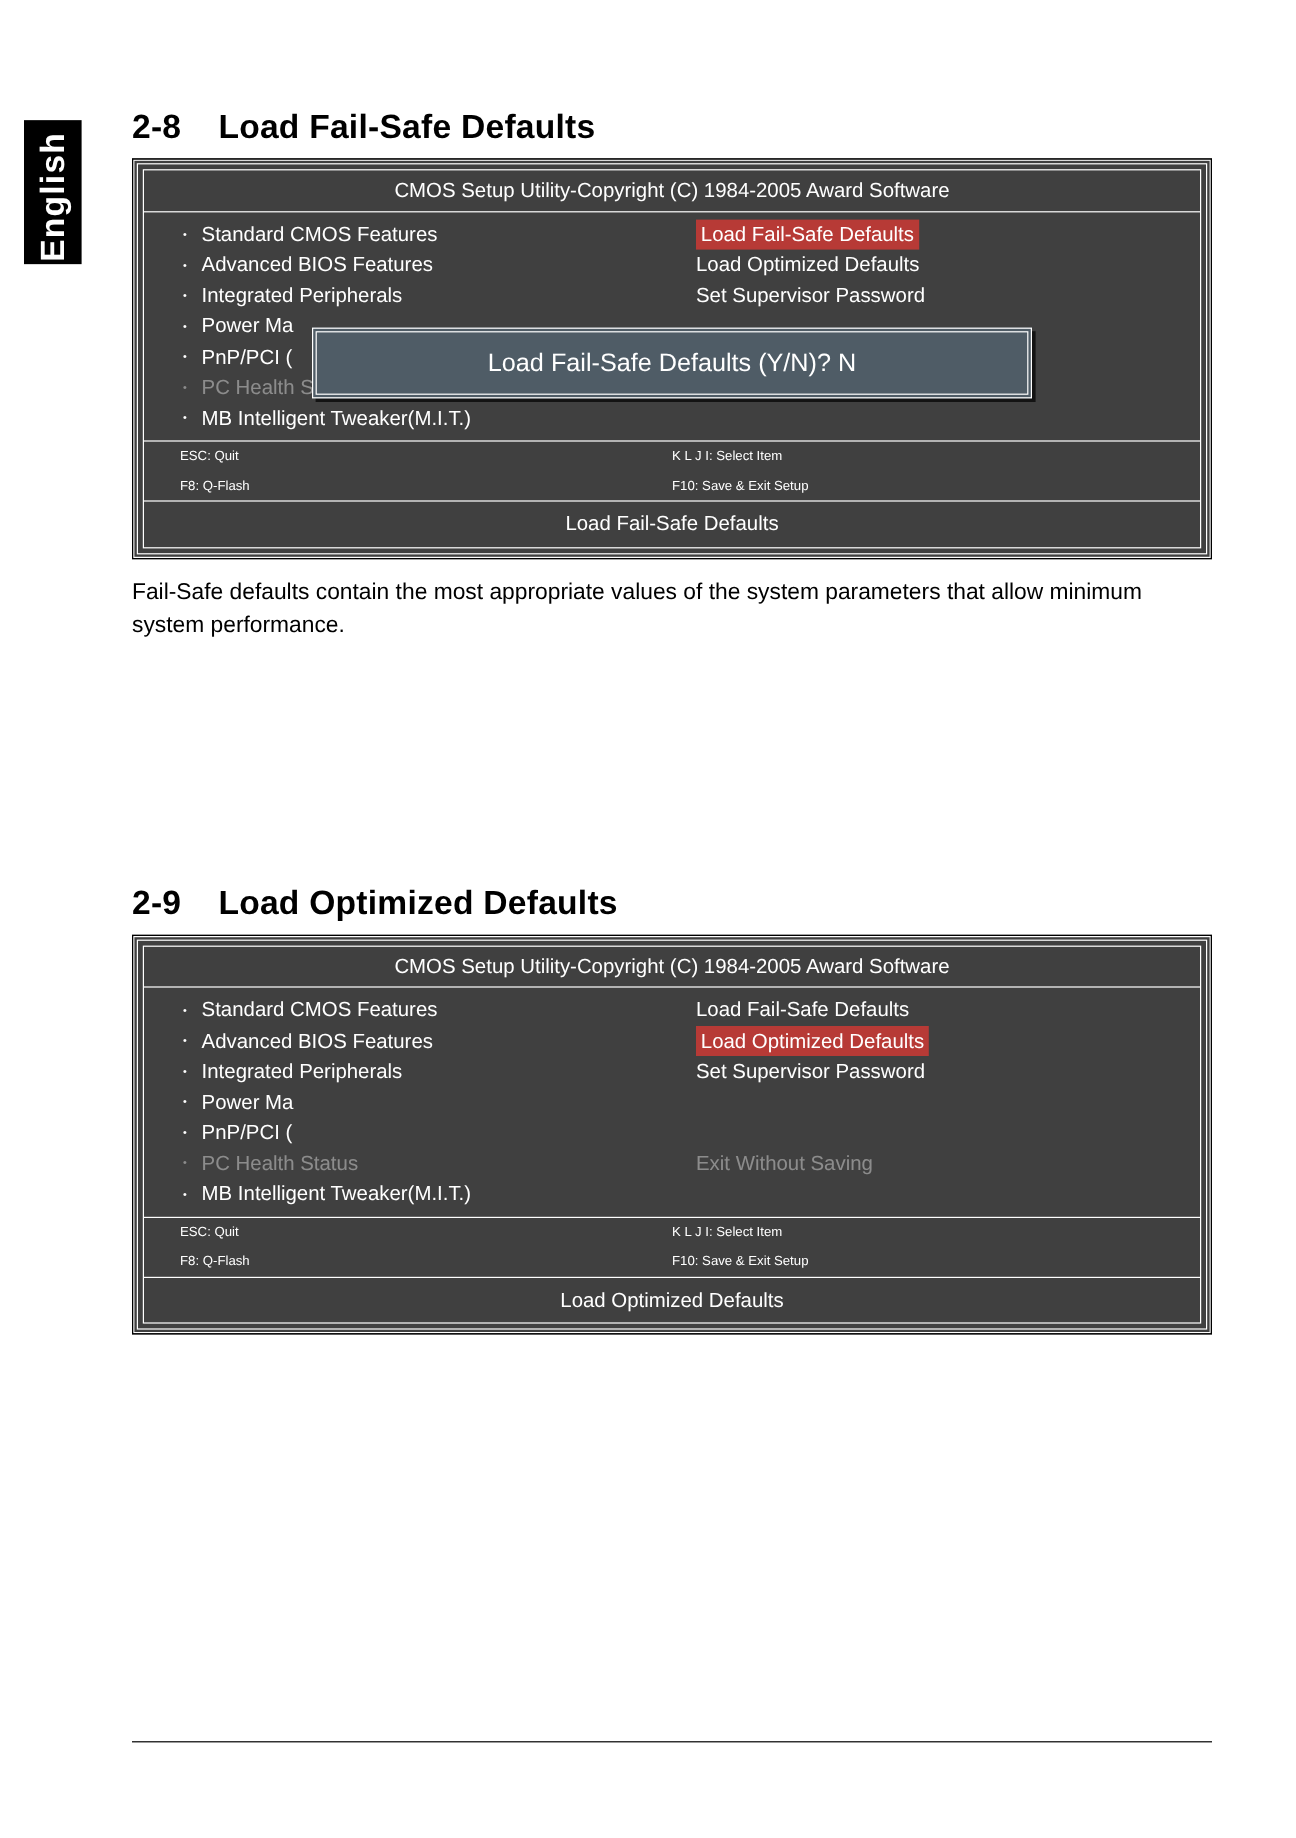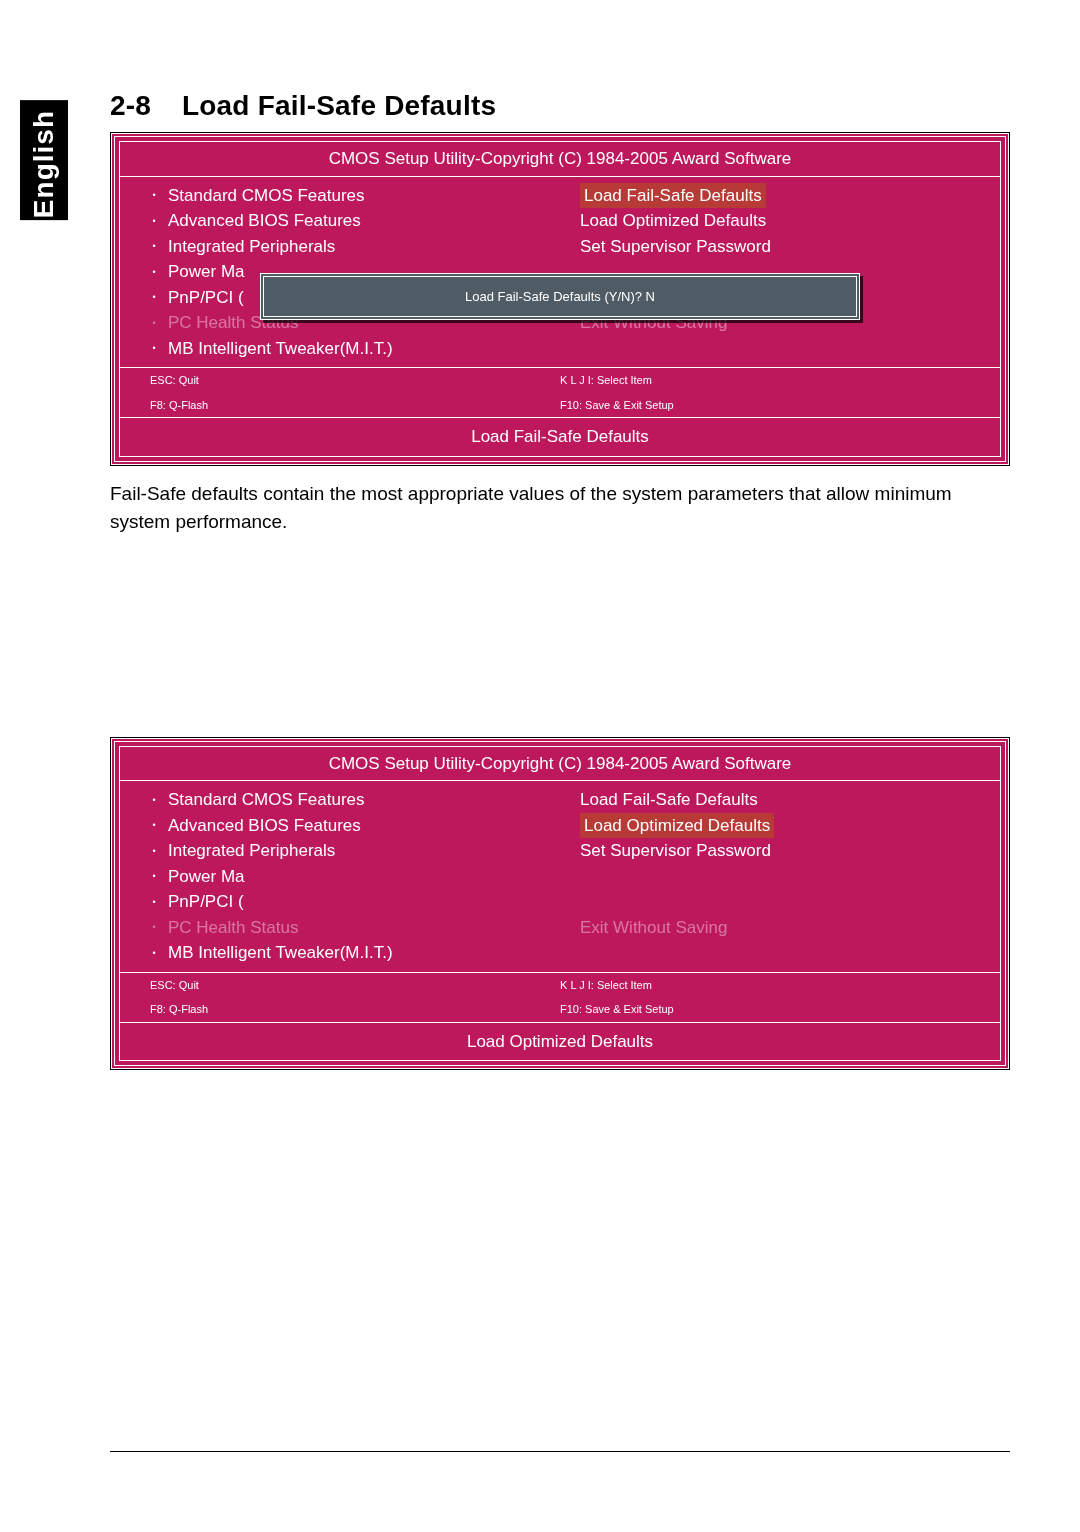--- a/index.html
+++ b/index.html
@@ -36,21 +36,21 @@
   .section-heading {
     font-size: 28px;
     font-weight: bold;
     margin: 0 0 10px 0;
     letter-spacing: 0.2px;
   }
   .sec-num { display: inline-block; width: 64px; }
   .bios-box {
     border: 4px double #fff;
     outline: 1px solid #000;
-    background: #be185d;
+    background: #404040;
     color: #fff;
     font-family: Arial, Helvetica, sans-serif;
     font-size: 17px;
     line-height: 1.5;
     position: relative;
   }
   .bios-inner {
     border: 1px solid #fff;
     margin: 4px;
   }
@@ -82,21 +82,21 @@
   .dimmed { color: rgba(255,255,255,0.4); }
   .dialog-box {
     position: absolute;
     left: 140px;
     right: 140px;
     top: 96px;
     border: 4px double #fff;
     background: #4f5c66;
     padding: 10px 8px;
     text-align: center;
-    font-size: 13px;
+    font-size: 21px;
     box-shadow: 3px 3px 0 rgba(0,0,0,0.7);
   }
   .bios-divider { border-top: 1px solid #fff; }
   .bios-keys {
     display: flex;
     padding: 4px 30px;
     font-size: 11px;
   }
   .bios-keys > div { flex: 1; }
   .bios-desc {
@@ -182,20 +182,24 @@
           </div>
           <div class="bios-desc">Load Fail-Safe Defaults</div>
         </div>
       </div>
     </div>
 
     <p class="para">Fail-Safe defaults contain the most appropriate values of the system parameters that allow minimum system performance.</p>
 
     <div class="section-gap"></div>
 
+    <h2 class="section-heading">
+      <span class="sec-num">2-9</span>
+      <span>Load Optimized Defaults</span>
+    </h2>
 
     <div class="bios-wrap">
       <div class="bios-box">
         <div class="bios-inner">
           <div class="bios-title">CMOS Setup Utility-Copyright (C) 1984-2005 Award Software</div>
           <div class="bios-body">
             <div class="cols">
               <div class="col">
                 <div class="menu-item"><span class="bullet">•</span><span>Standard CMOS Features</span></div>
                 <div class="menu-item"><span class="bullet">•</span><span>Advanced BIOS Features</span></div>

